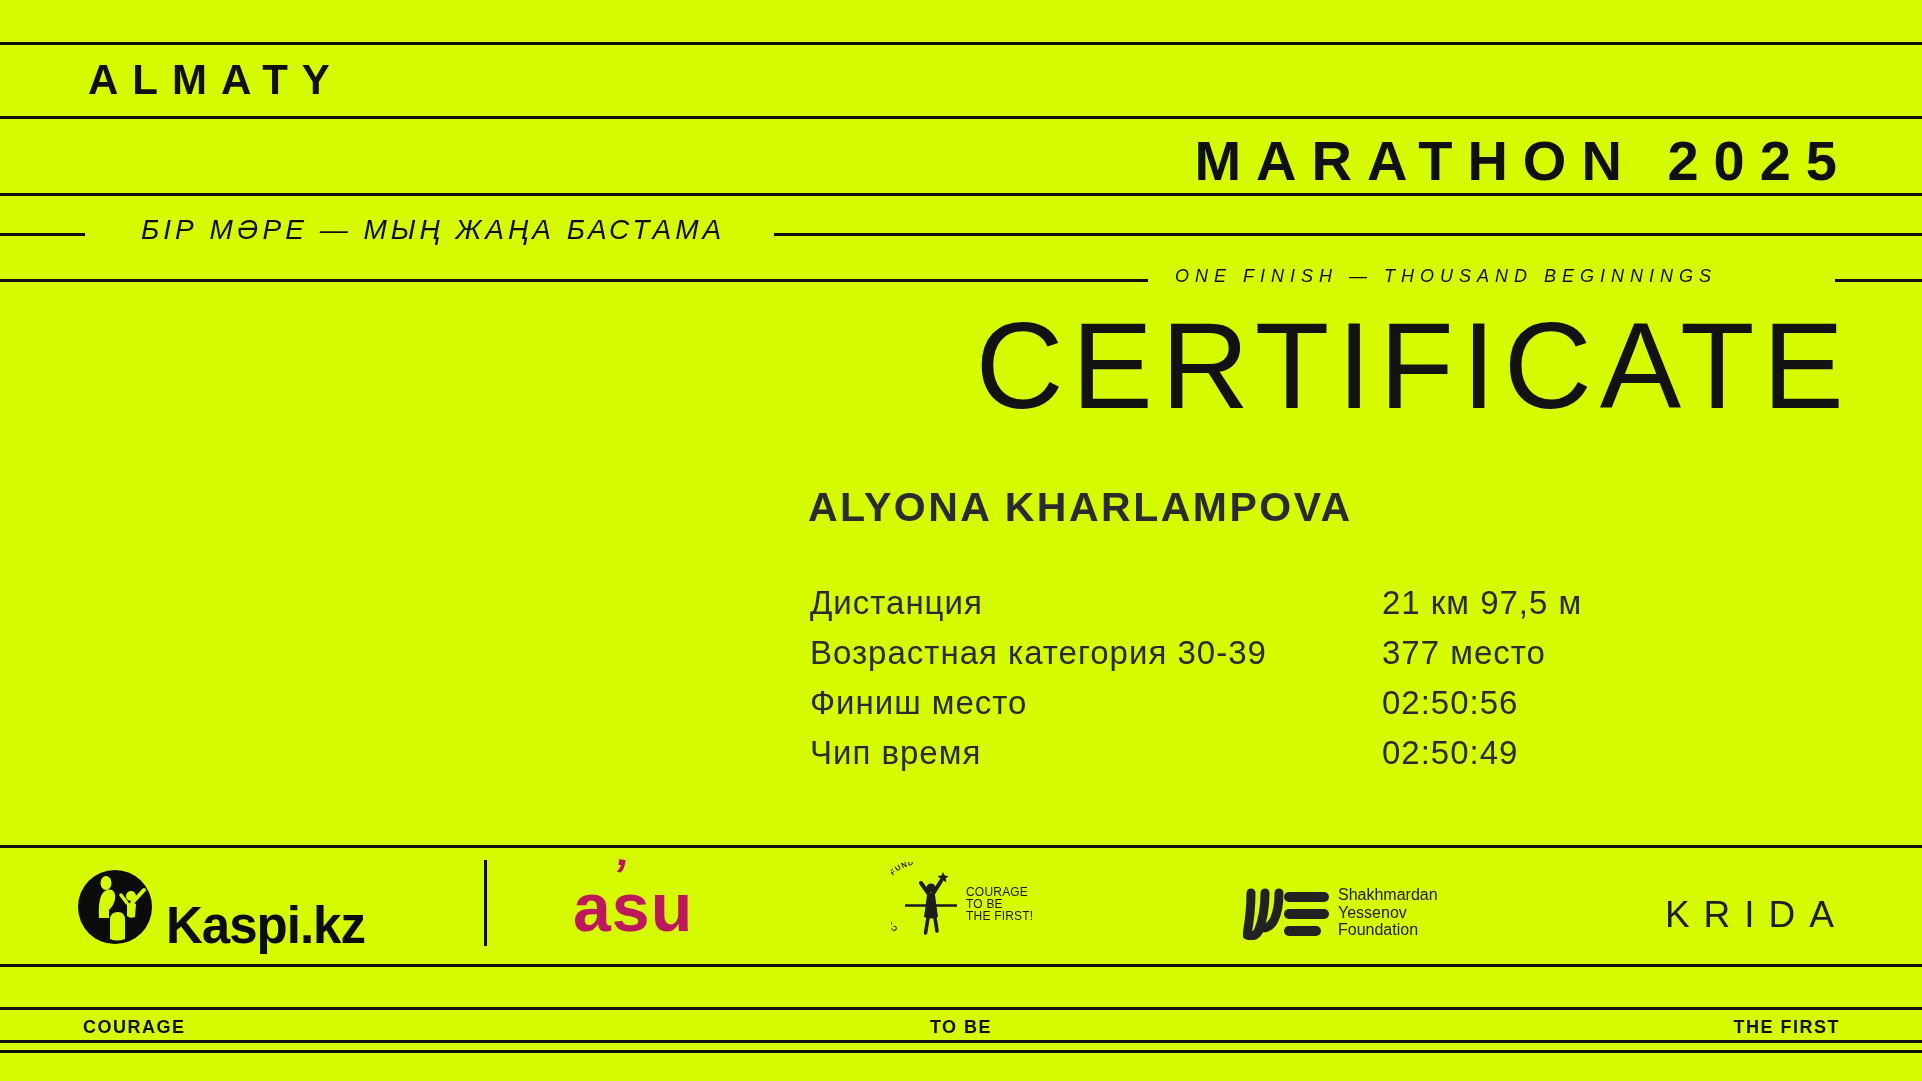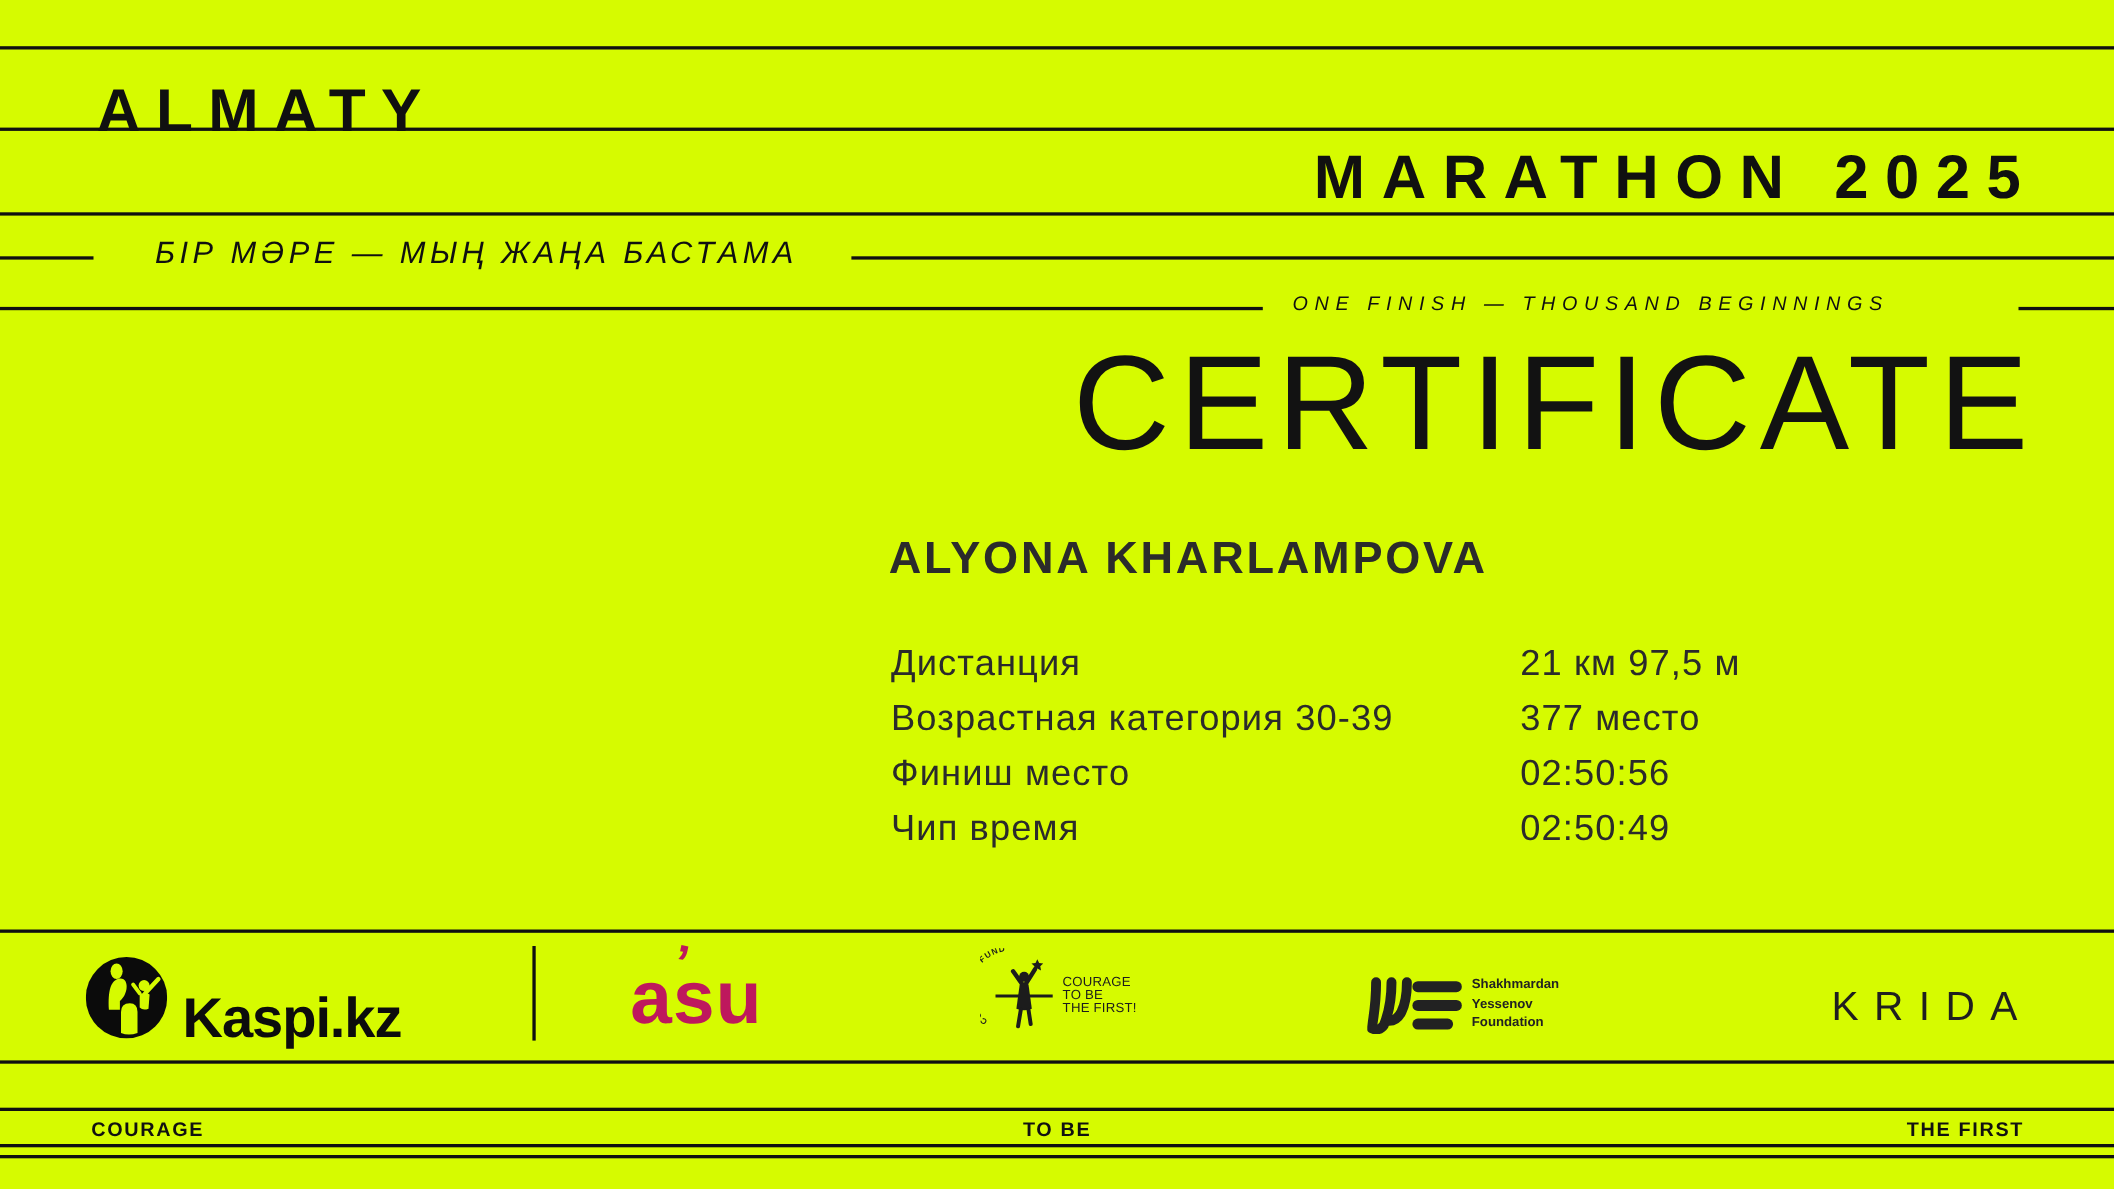--- a/index.html
+++ b/index.html
@@ -14,22 +14,22 @@
     background:var(--bg);
     overflow:hidden;
     font-family:"Liberation Sans","DejaVu Sans",sans-serif;
     color:var(--ink);
   }
   .hline{position:absolute;height:3px;background:var(--ink);}
   .full{left:0;right:0;}
 
   
   .city-title{
-    position:absolute;left:88px;top:68px;
-    font-size:55px;font-weight:700;letter-spacing:14px;
+    position:absolute;left:88px;top:56px;
+    font-size:42px;font-weight:700;letter-spacing:14px;
     color:var(--ink);white-space:nowrap;
   }
   .event-title{
     position:absolute;right:85px;top:128px;
     font-size:56px;font-weight:700;letter-spacing:15px;margin-right:-15px;
     color:var(--ink);white-space:nowrap;
   }
   .slogan-kz{
     position:absolute;left:141px;top:214px;
     font-size:28px;font-style:italic;letter-spacing:4px;
@@ -74,21 +74,21 @@
   }
   .courage-logo{position:absolute;left:891px;top:862px;width:70px;height:100px;}
   .courage-text{
     position:absolute;left:966px;top:887px;
     font-size:12px;line-height:11.8px;letter-spacing:0.2px;
     color:#1c1c1c;white-space:nowrap;
   }
   .yessenov-mark{position:absolute;left:1243px;top:888px;width:86px;height:52px;color:#222;}
   .yessenov-text{
     position:absolute;left:1338px;top:886px;
-    font-size:12px;line-height:17.5px;color:#222;white-space:nowrap;font-weight:bold;
+    font-size:16px;line-height:17.5px;color:#222;white-space:nowrap;
   }
   .krida-logo{
     position:absolute;right:88px;top:894px;
     font-size:37px;font-weight:400;letter-spacing:14px;margin-right:-14px;
     color:#1f1f1f;white-space:nowrap;
   }
 
   
   .strip-text{
     position:absolute;top:1017px;

